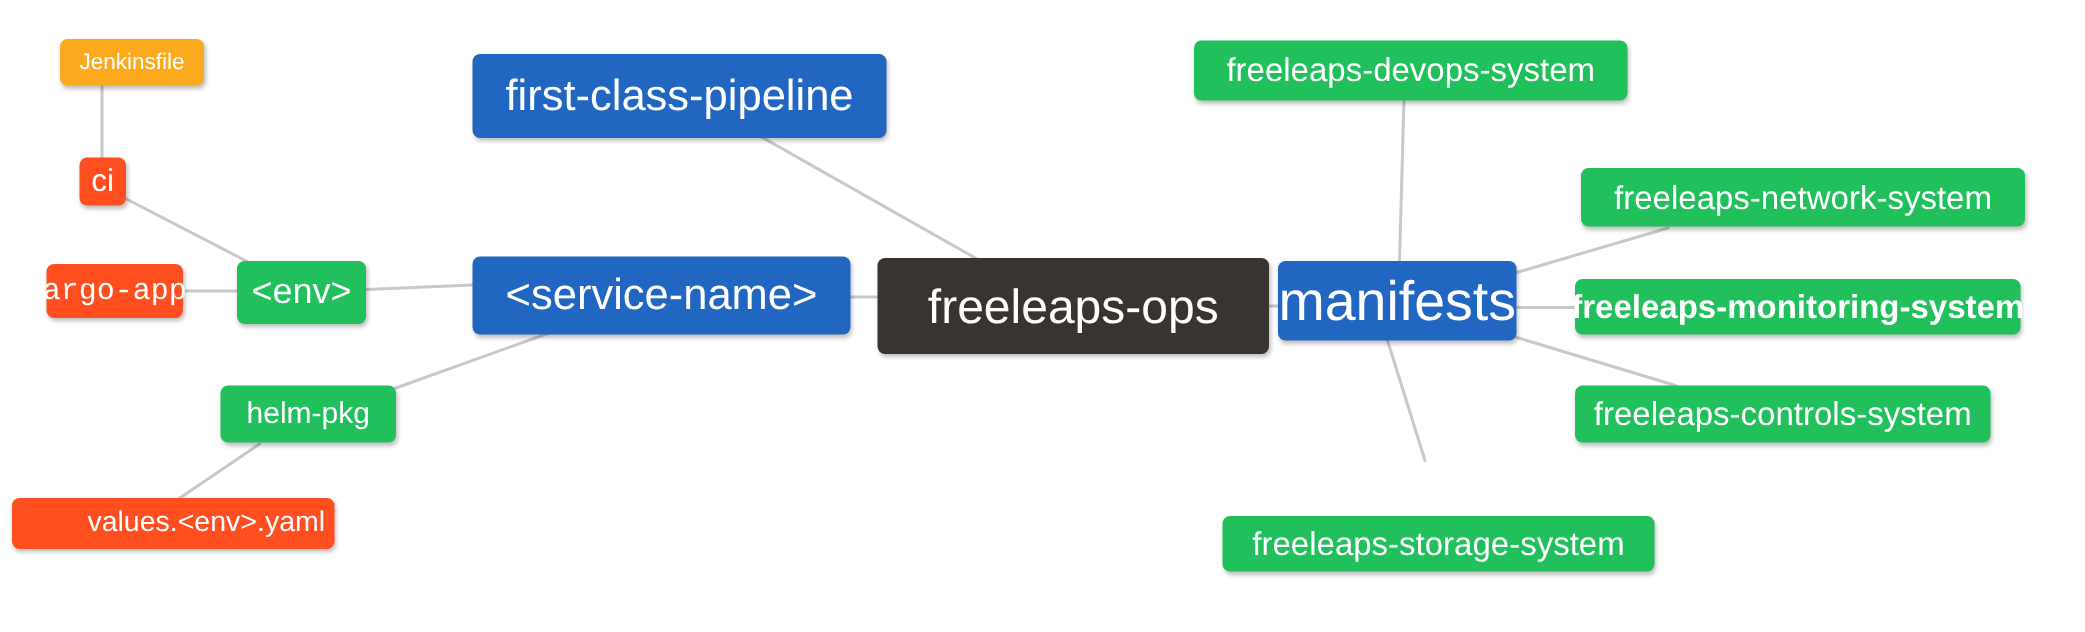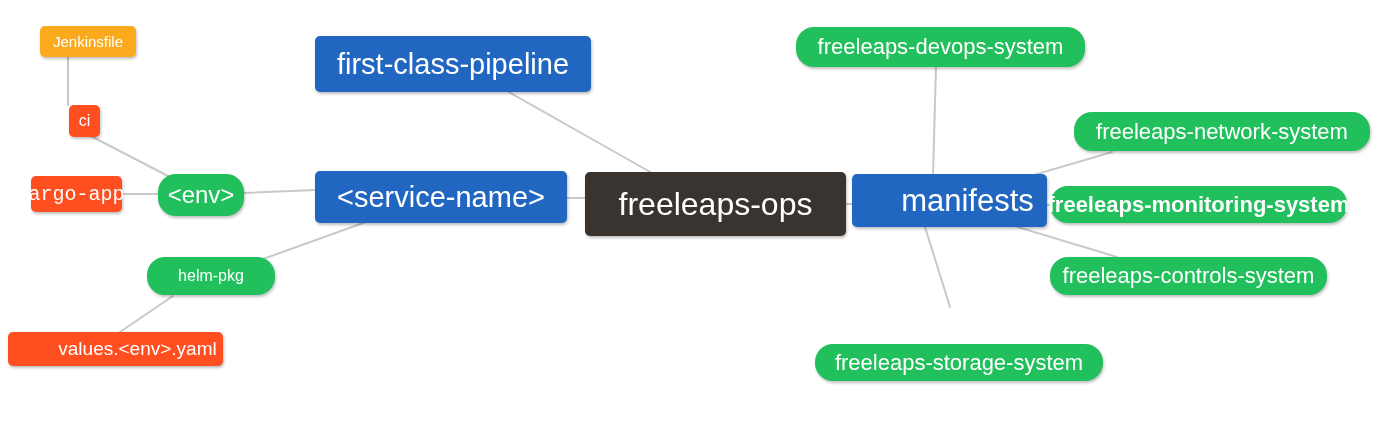--- a/index.html
+++ b/index.html
@@ -16,37 +16,37 @@
   #edge-layer{position:absolute;left:0;top:0;z-index:1;}
   #edge-layer line{stroke:var(--edge);stroke-width:2;stroke-linecap:round;}
   .node{
     position:absolute;z-index:2;
     display:flex;align-items:center;justify-content:center;
     color:var(--text);border-radius:5px;white-space:nowrap;
     box-shadow:1px 2px 3px rgba(0,0,0,0.25);
     cursor:pointer;
   }
   .c-blue{background:var(--blue);}
-  .c-green{background:var(--green);border-radius:18px;}
+  .c-green{background:var(--green);}
   .c-red{background:var(--red);}
   .c-orange{background:var(--orange);}
   .c-dark{background:var(--dark);}
 
   .n-jenkinsfile{left:20px;top:26px;width:96px;height:31px;font-size:15px;margin-left:20px;}
-  .n-ci{left:53px;top:105px;width:31px;height:32px;font-size:16px;margin-left:16px;}
+  .n-ci{left:53px;top:105px;width:31px;height:32px;font-size:21px;}
   .n-argo{left:31px;top:176px;width:91px;height:36px;font-size:20px;font-family:Liberation Mono, monospace;}
   .n-env{left:158px;top:174px;width:86px;height:42px;font-size:24px;}
-  .n-helm{left:147px;top:257px;width:128px;height:38px;font-size:16px;text-align:right;}
+  .n-helm{left:147px;top:257px;width:117px;height:38px;font-size:20px;text-align:right;}
   .n-values{left:8px;top:332px;width:171px;height:34px;font-size:19px;padding-left:44px;}
   .n-pipeline{left:315px;top:36px;width:276px;height:56px;font-size:29px;}
   .n-service{left:315px;top:171px;width:252px;height:52px;font-size:29px;text-align:right;}
   .n-ops{left:585px;top:172px;width:261px;height:64px;font-size:32px;}
-  .n-manifests{left:852px;top:174px;width:159px;height:53px;font-size:31px;padding-left:36px;}
+  .n-manifests{left:852px;top:174px;width:159px;height:53px;font-size:37px;}
   .n-devops{left:796px;top:27px;width:289px;height:40px;font-size:22px;}
-  .n-network{left:1054px;top:112px;width:296px;height:39px;font-size:22px;margin-left:20px;}
+  .n-network{left:1054px;top:112px;width:296px;height:39px;font-size:22px;}
   .n-monitoring{left:1050px;top:186px;width:297px;height:37px;font-size:22px;font-weight:bold;}
   .n-controls{left:1050px;top:257px;width:277px;height:38px;font-size:22px;text-align:center;}
   .n-storage{left:815px;top:307px;width:288px;height:37px;font-size:22px;margin-top:37px;}
 </style>
 </head>
 <body>
 
 <svg id="edge-layer" width="1390" height="421" viewBox="0 0 1390 421">
   <line x1="68" y1="57" x2="68" y2="105"></line>
   <line x1="83" y1="132" x2="168" y2="176"></line>

